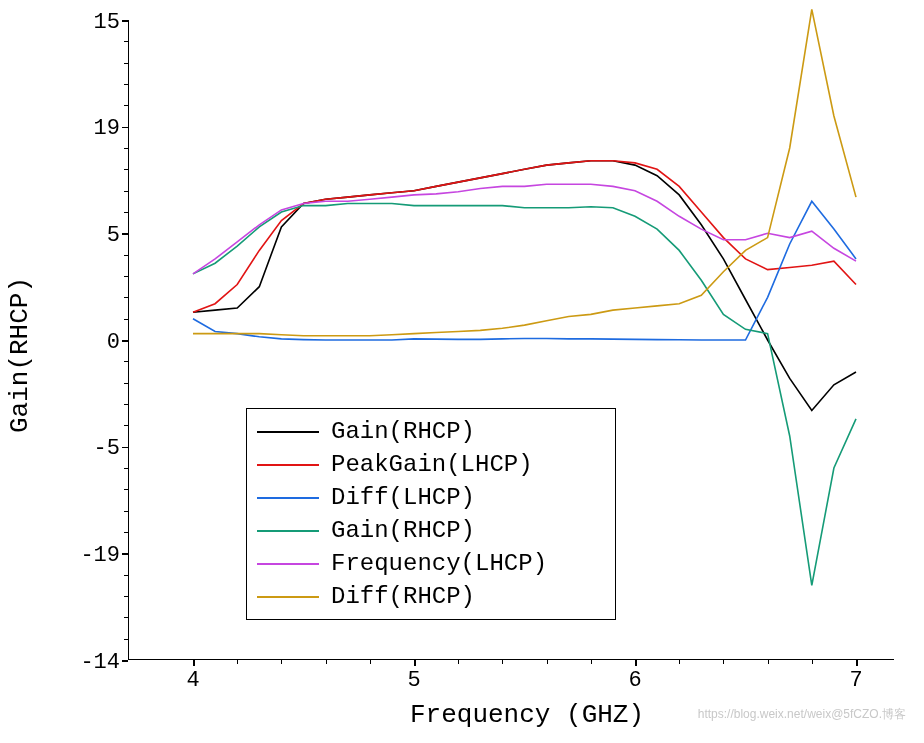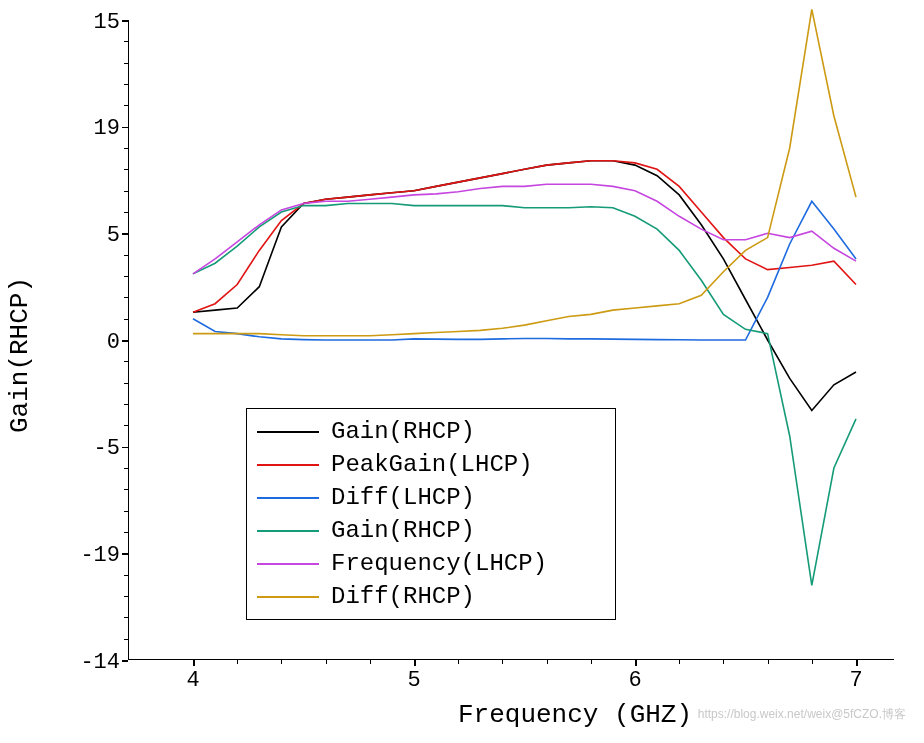--- a/index.html
+++ b/index.html
@@ -38,21 +38,20 @@
       transform: rotate(-90deg) translateX(-50%);
       transform-origin: left center;
       font-size: 26px;
       white-space: nowrap;
     }
     .x-label {
       position: absolute;
       left: 410px;
       top: 700px;
       font-size: 26px;
-      margin-left: 48px;
     }
     .y-tick-label {
       position: absolute;
       right: 804px;
       font-size: 22px;
       text-align: right;
     }
     .x-tick-label {
       position: absolute;
       top: 668px;

